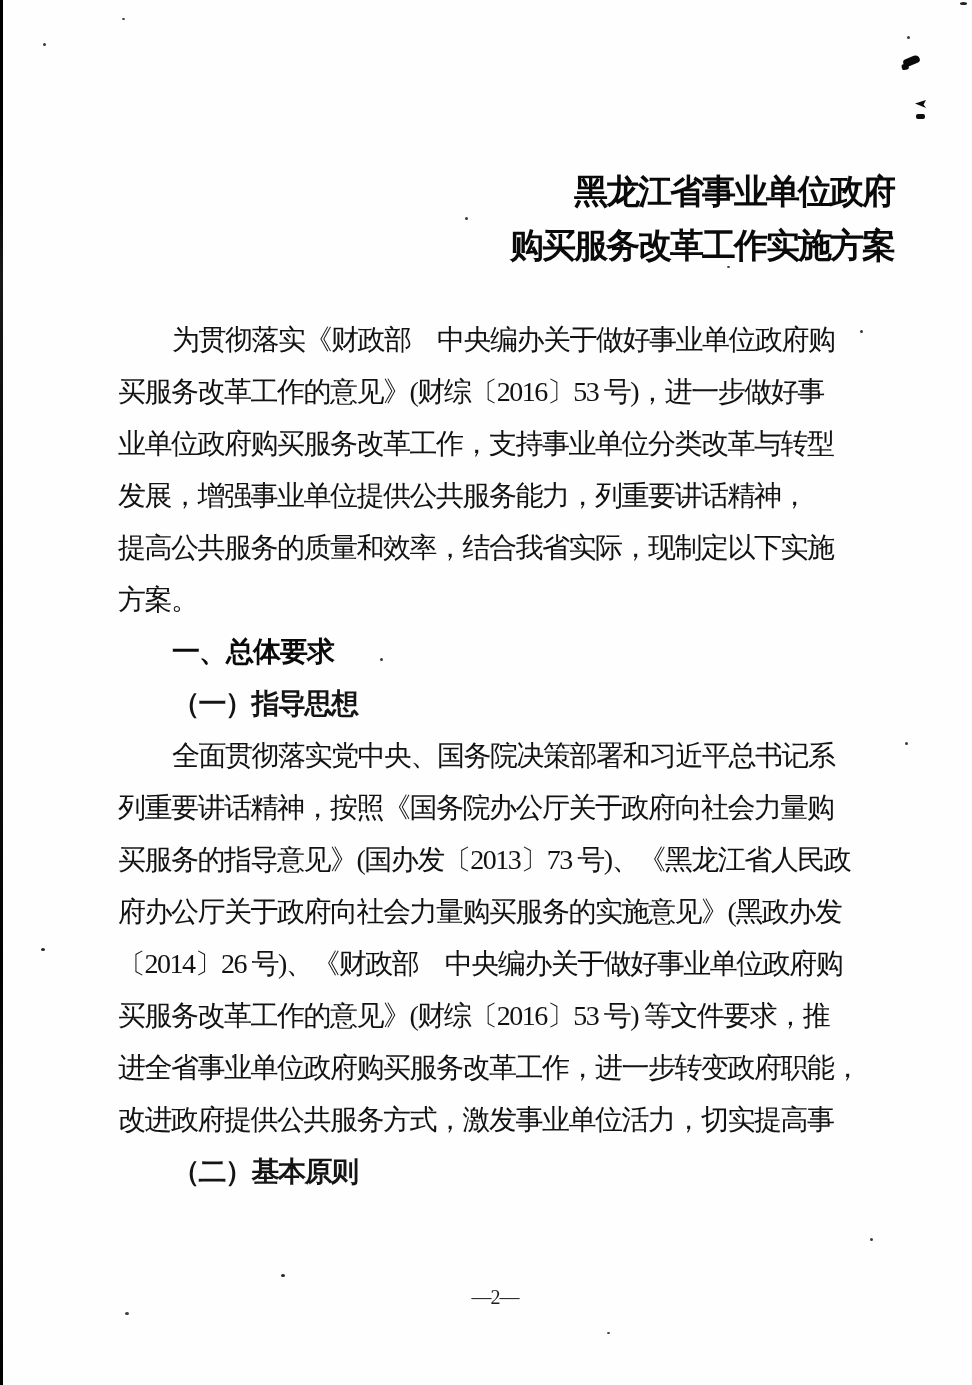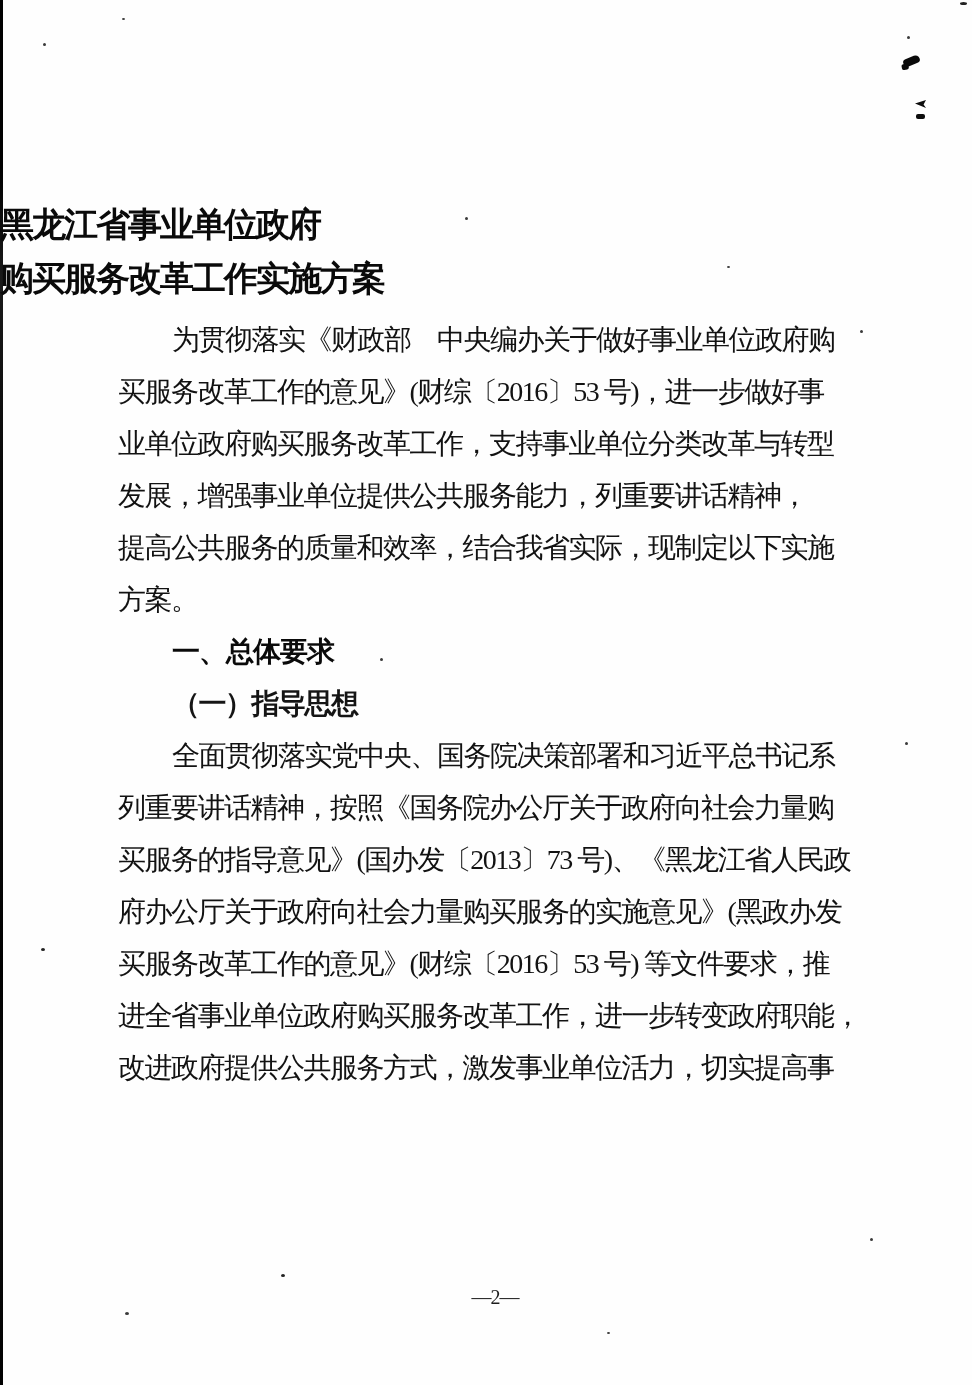--- a/index.html
+++ b/index.html
@@ -19,27 +19,26 @@
     left: 0; top: 0;
     width: 3px; height: 1385px;
     background: linear-gradient(to bottom,
       #000 0%, #000 12%, #1a1a1a 20%, #000 42%,
       #0d0d0d 55%, #000 70%, #111 83%, #000 100%);
   }
   .title {
     position: absolute;
     top: 165px; left: 0;
     width: 894px;
-    text-align: left;
+    text-align: right;
     font-size: 34px;
     line-height: 54px;
     font-weight: bold;
     letter-spacing: -2px;
     color: #0a0a0a;
-    margin-top: 33px;
   }
   .body-block {
     position: absolute;
     top: 314px; left: 118px;
     width: 740px;
   }
   .ln {
     height: 52px;
     line-height: 52px;
     font-size: 28px;
@@ -116,23 +115,25 @@
     <div class="ln">业单位政府购买服务改革工作，支持事业单位分类改革与转型</div>
     <div class="ln">发展，增强事业单位提供公共服务能力，列重要讲话精神，</div>
     <div class="ln">提高公共服务的质量和效率，结合我省实际，现制定以下实施</div>
     <div class="ln">方案。</div>
     <div class="ln ind h1">一、总体要求</div>
     <div class="ln ind h2">（一）指导思想</div>
     <div class="ln ind">全面贯彻落实党中央、国务院决策部署和习近平总书记系</div>
     <div class="ln">列重要讲话精神，按照《国务院办公厅关于政府向社会力量购</div>
     <div class="ln">买服务的指导意见》(国办发〔2013〕73 号)、《黑龙江省人民政</div>
     <div class="ln">府办公厅关于政府向社会力量购买服务的实施意见》(黑政办发</div>
+    <div class="ln">〔2014〕26 号)、《财政部　中央编办关于做好事业单位政府购</div>
     <div class="ln">买服务改革工作的意见》(财综〔2016〕53 号) 等文件要求，推</div>
     <div class="ln">进全省事业单位政府购买服务改革工作，进一步转变政府职能，</div>
     <div class="ln">改进政府提供公共服务方式，激发事业单位活力，切实提高事</div>
+    <div class="ln ind h2">（二）基本原则</div>
   </div>
 
   <div class="pageno">—2—</div>
 
   <div class="pen-tick"></div>
   <div class="pen-arrow"></div>
   <div class="pen-dash"></div>
 
   <div class="speck" style="left:907px;top:36px;width:3px;height:3px;"></div>
   <div class="speck" style="left:960px;top:2px;width:7px;height:3px;background:#222;"></div>

